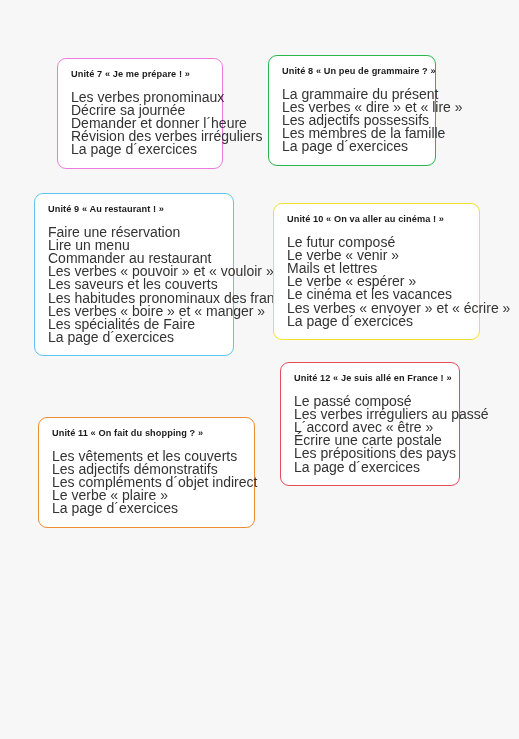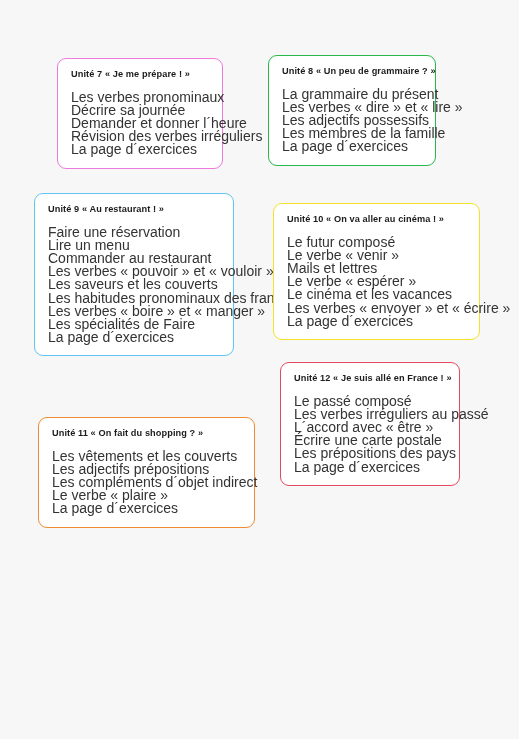--- a/index.html
+++ b/index.html
@@ -113,21 +113,21 @@
       <li>Le cinéma et les vacances</li>
       <li>Les verbes « envoyer » et « écrire »</li>
       <li>La page d´exercices</li>
     </ul>
   </section>
 
   <section class="unit-card" id="card-u11" style="border-color: rgb(239, 139, 51);">
     <h2 class="unit-title">Unité 11 « On fait du shopping ? »</h2>
     <ul class="topic-list">
       <li>Les vêtements et les couverts</li>
-      <li>Les adjectifs prépositions</li>
+      <li>Les adjectifs démonstratifs</li>
       <li>Les compléments d´objet indirect</li>
       <li>Le verbe « plaire »</li>
       <li>La page d´exercices</li>
     </ul>
   </section>
 
   <section class="unit-card" id="card-u12" style="border-color: rgb(227, 74, 94);">
     <h2 class="unit-title">Unité 12 « Je suis allé en France ! »</h2>
     <ul class="topic-list">
       <li>Le passé composé</li>

